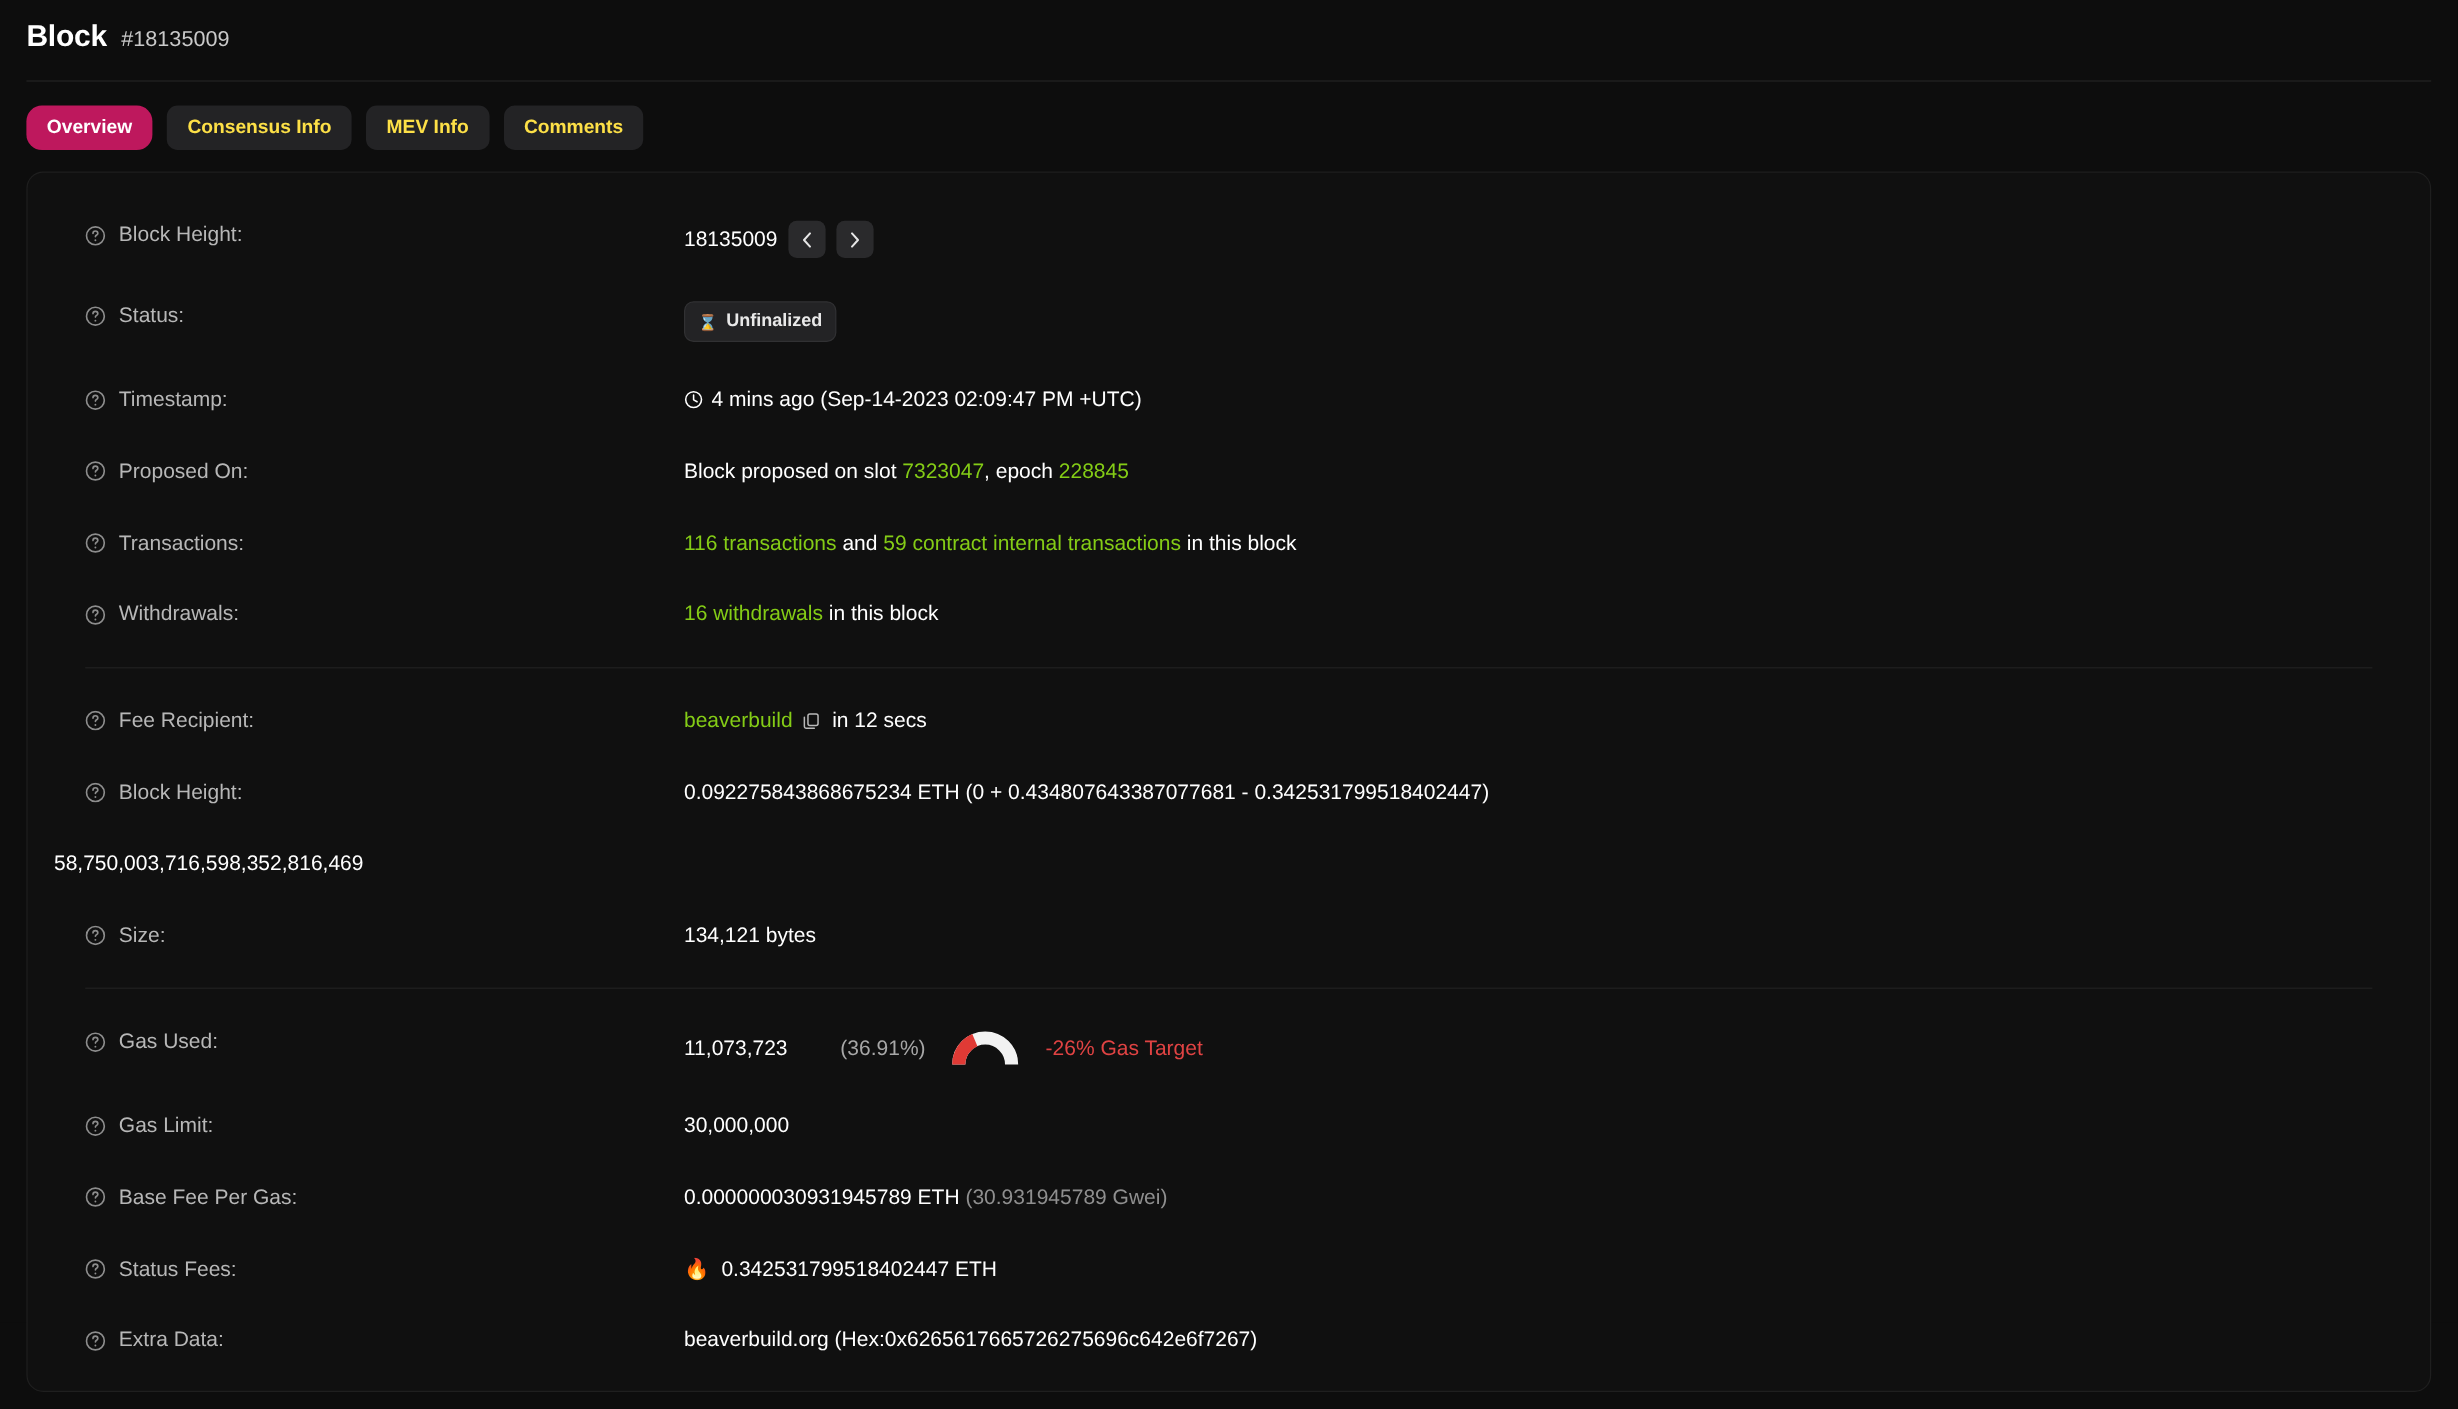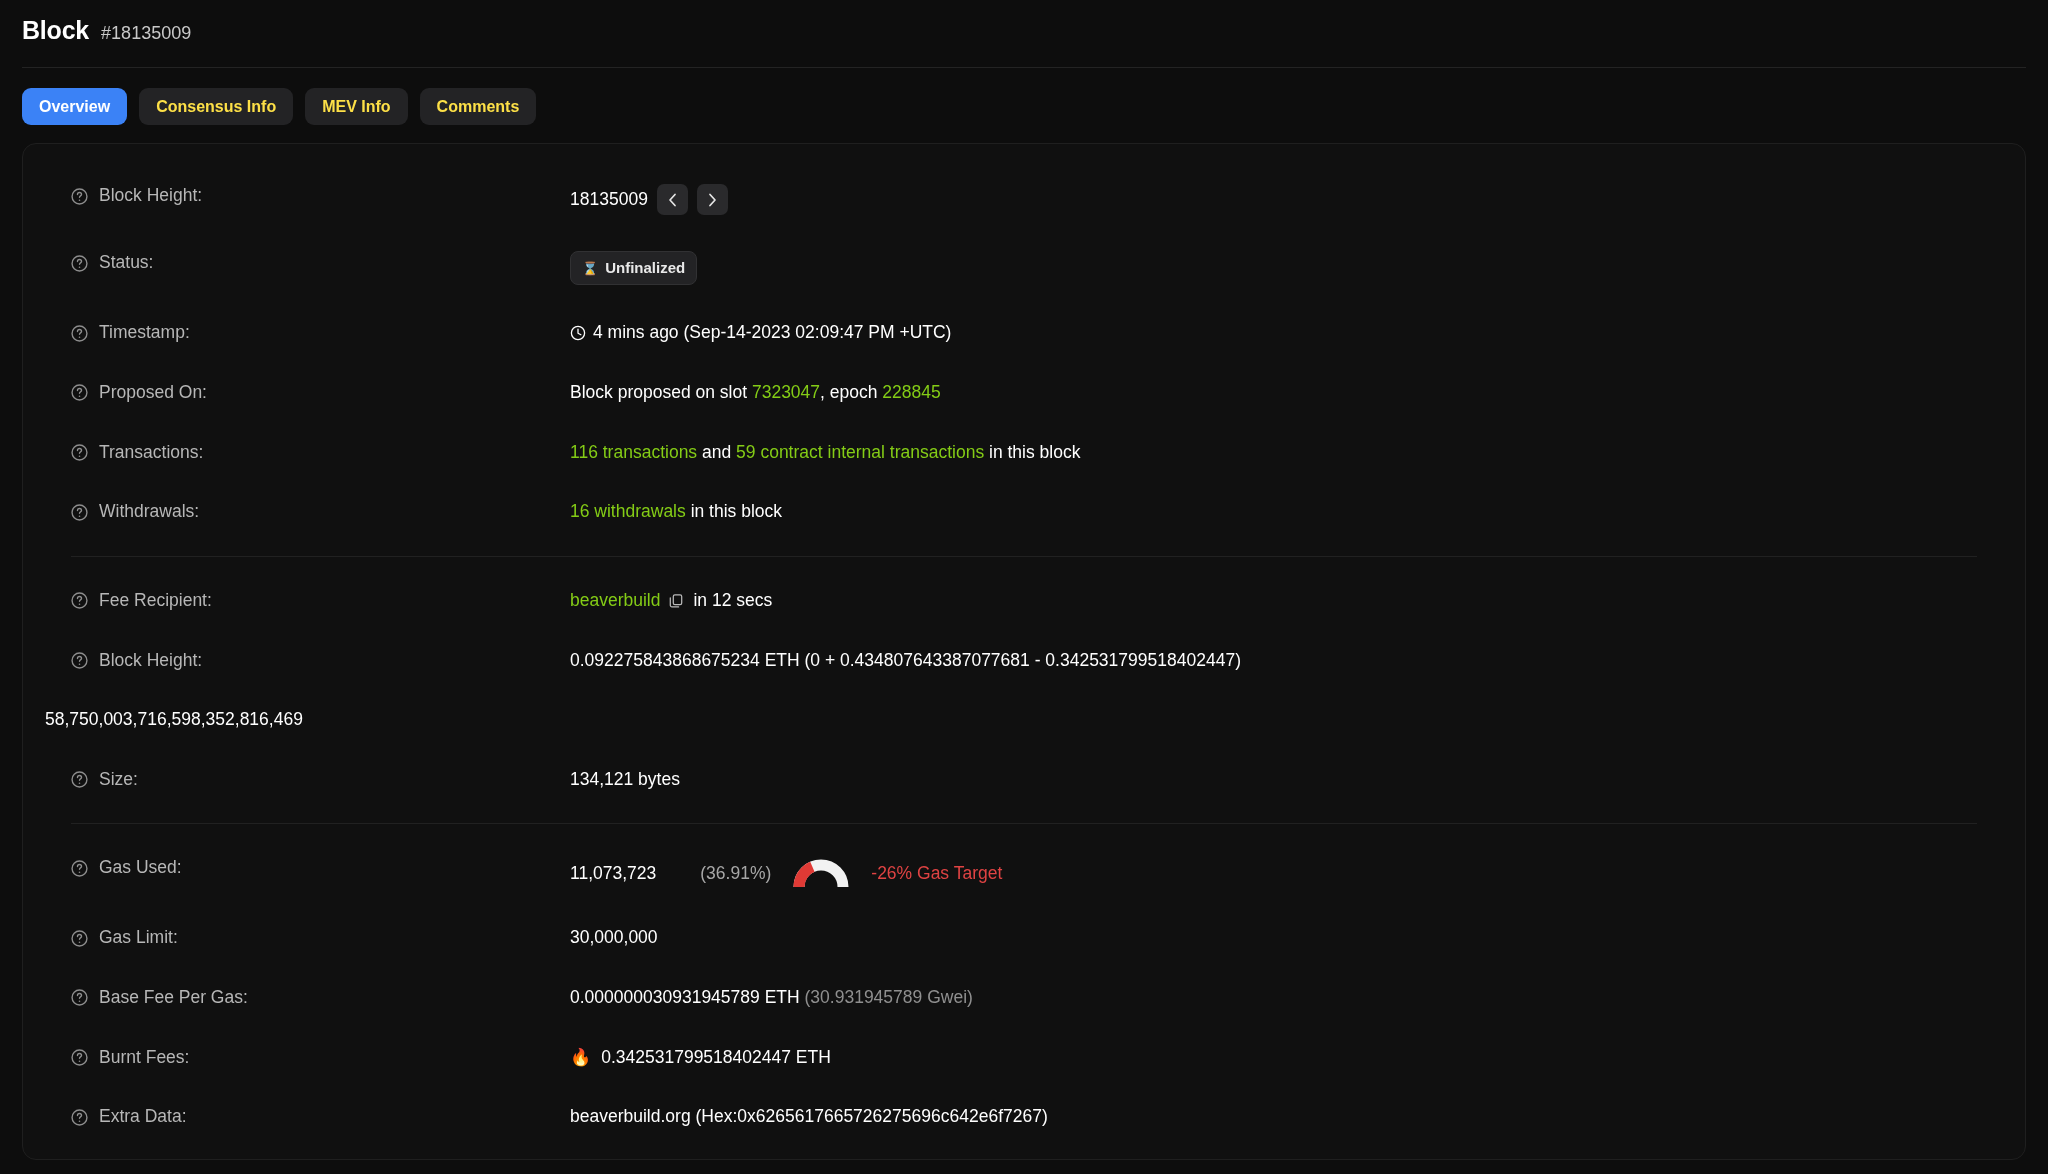--- a/index.html
+++ b/index.html
@@ -60,22 +60,23 @@
     background: #232325;
     color: #fde047;
     font-weight: bold;
     cursor: pointer;
     white-space: nowrap;
     border: none;
     font-family: "Liberation Sans", sans-serif;
     line-height: 1.2;
   }
   .tab.active {
-    background: #3b82f6;
+    background: #be185d;
     color: #ffffff;
+    border-radius: 13px;
   }
 
   
   .card {
     background: #101010;
     border: 1px solid #1f1f1f;
     border-radius: 14px;
     padding: 22px 22px 12px 22px;
     min-height: 1000px;
   }
@@ -457,21 +458,21 @@
 
     <div class="row tall">
       <div class="row-label">
         <span class="help-icon">
           <svg width="17" height="17" viewBox="0 0 16 16" fill="none" stroke="currentColor" stroke-width="1.3">
             <circle cx="8" cy="8" r="7"></circle>
             <path d="M6.1 6.1c0-1.05.85-1.9 1.9-1.9s1.9.85 1.9 1.9c0 1.35-1.9 1.2-1.9 2.6" stroke-linecap="round"></path>
             <circle cx="8" cy="11.5" r="0.75" fill="currentColor" stroke="none"></circle>
           </svg>
         </span>
-        <span>Burnt Fees:</span>
+        <span>Status Fees:</span>
       </div>
       <div class="row-value">
         <span class="flame">🔥</span>
         <span>0.342531799518402447 ETH</span>
       </div>
     </div>
 
     <div class="row tall">
       <div class="row-label">
         <span class="help-icon">

